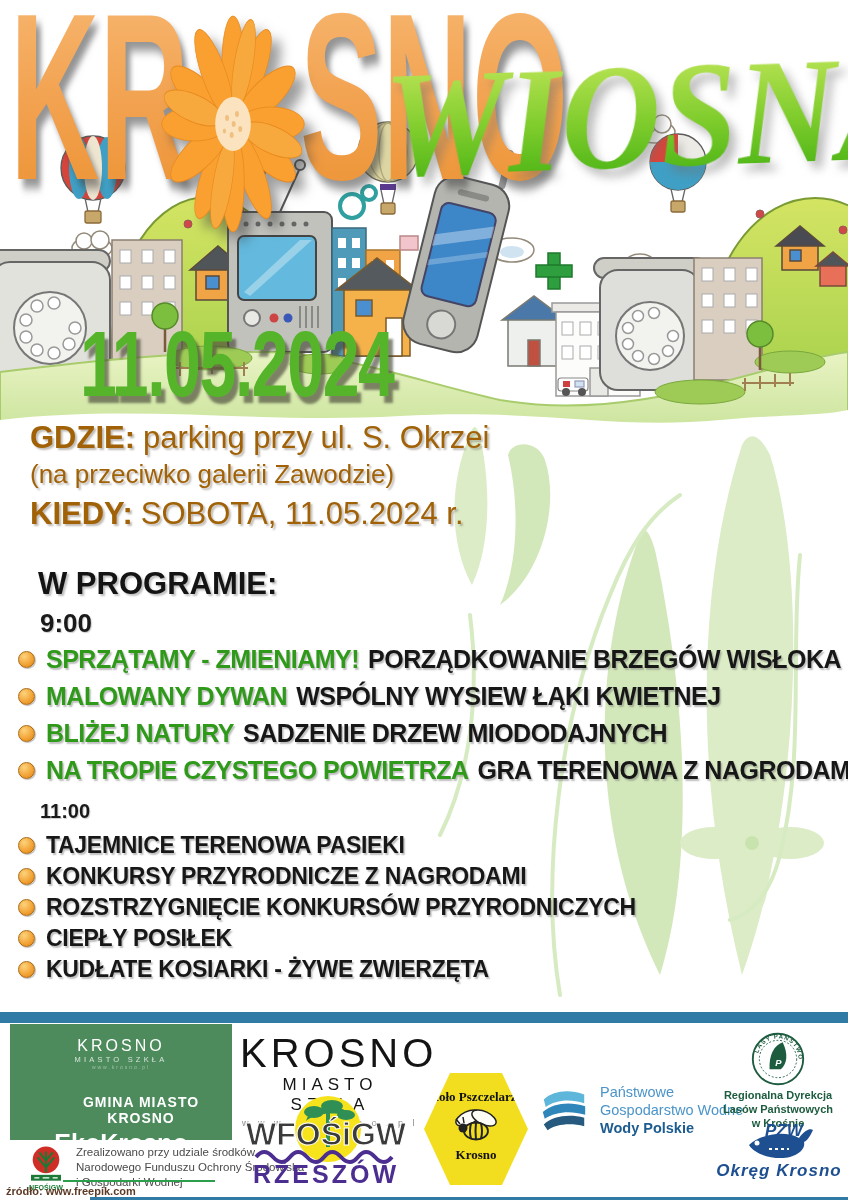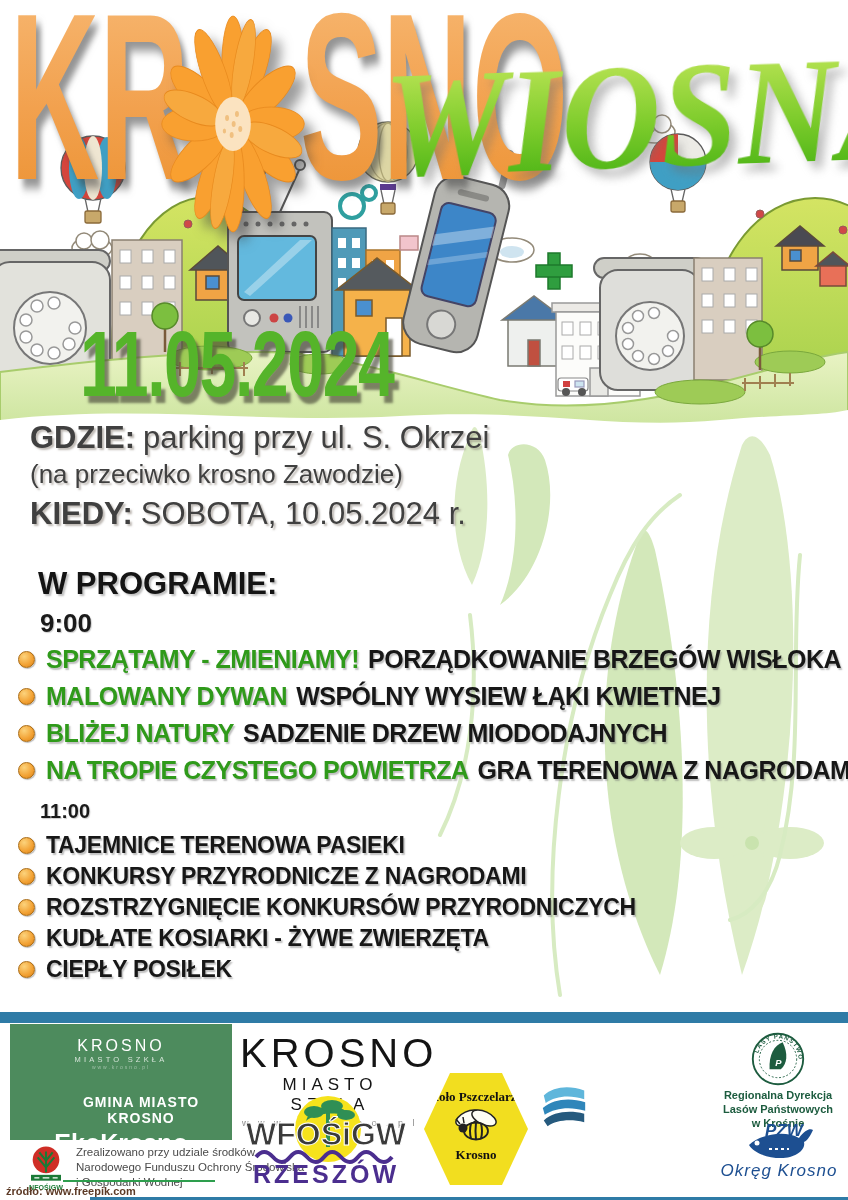--- a/index.html
+++ b/index.html
@@ -23,21 +23,21 @@
           background:linear-gradient(180deg,#c8e95e 0%,#7ecc2c 55%,#3fae10 100%);
           -webkit-background-clip:text;background-clip:text;color:transparent;
           filter:drop-shadow(7px 8px 5px rgba(110,110,110,.45));}
   #bigDate{position:absolute;left:80px;top:318px;z-index:6;font-weight:bold;font-size:92px;
            line-height:1;white-space:nowrap;display:inline-block;transform:scaleX(.72);
            transform-origin:left top;color:#55b42a;letter-spacing:-2px;
            text-shadow:6px 7px 3px rgba(70,70,55,.65);}
   
   #leafArt{position:absolute;left:0;top:415px;z-index:1;}
   
-  .info-line{position:absolute;left:30px;z-index:3;color:#404040;white-space:nowrap;
+  .info-line{position:absolute;left:30px;z-index:3;color:#a16207;white-space:nowrap;
              text-shadow:2px 2px 2px rgba(130,120,110,.5);}
   #whereLine{top:420px;font-size:31px;}
   #whereNote{top:459px;font-size:26px;}
   #whenLine{top:496px;font-size:31px;}
   .lbl{font-weight:bold;margin-right:8px;}
   
   #programHeading{position:absolute;left:38px;top:566px;z-index:3;font-size:31px;font-weight:bold;
                   color:#141414;text-shadow:2px 2px 2px rgba(130,130,130,.5);}
   .time{position:absolute;left:40px;z-index:3;font-weight:bold;color:#1a1a1a;
         text-shadow:1px 1px 1px rgba(140,140,140,.45);}
@@ -78,21 +78,21 @@
        clip-path:polygon(25% 0,75% 0,100% 50%,75% 100%,25% 100%,0 50%);
        text-align:center;font-family:"Liberation Serif",serif;color:#111;}
   .bee-top{margin-top:16px;font-size:13px;font-weight:bold;}
   .bee-bottom{font-size:13px;font-weight:bold;margin-top:2px;}
   #wody{position:absolute;left:538px;top:60px;display:flex;align-items:center;}
   #wodyText{margin-left:10px;font-size:14.5px;line-height:1.25;color:#4a94c9;}
   .wody-bold{font-weight:bold;color:#1d5c8f;}
   #lasy{position:absolute;left:716px;top:8px;width:124px;text-align:center;color:#1d5c3f;}
   #lasyText{font-size:11px;font-weight:bold;line-height:1.25;margin-top:2px;}
   #pzw{position:absolute;left:716px;top:98px;width:126px;text-align:center;}
-  #pzwName{font-size:17px;font-weight:normal;font-style:italic;color:#1d4f91;letter-spacing:1px;}
+  #pzwName{font-size:17px;font-weight:bold;font-style:italic;color:#1d4f91;letter-spacing:1px;}
   #bottomLine{position:absolute;left:90px;bottom:0;width:758px;height:3px;background:#2f7ba6;}
 </style>
 </head>
 <body>
 
 <div id="poster">
 
   <svg id="headerArt" width="848" height="430" viewBox="0 0 848 430">
     <defs>
       <linearGradient id="hillG" x1="0" y1="0" x2="0" y2="1">
@@ -404,23 +404,23 @@
     <g fill="none" stroke="#d7ebc2" stroke-width="4" stroke-linecap="round">
       <path d="M560,580 C540,460 560,300 610,180 C630,130 650,100 680,80"></path>
       <path d="M800,140 C790,240 805,340 780,440 C770,480 750,500 730,505"></path>
       <path d="M470,200 C480,280 470,360 440,420"></path>
     </g>
   </svg>
 
   <div id="whereLine" class="info-line">
     <span class="lbl">GDZIE:</span><span>parking przy ul. S. Okrzei</span>
   </div>
-  <div id="whereNote" class="info-line">(na przeciwko krosno Zawodzie)</div>
+  <div id="whereNote" class="info-line">(na przeciwko galerii Zawodzie)</div>
   <div id="whenLine" class="info-line">
-    <span class="lbl">KIEDY:</span><span>SOBOTA, 10.05.2024 r.</span>
+    <span class="lbl">KIEDY:</span><span>SOBOTA, 11.05.2024 r.</span>
   </div>
 
   <div id="programHeading">W PROGRAMIE:</div>
   <div id="time1" class="time">9:00</div>
   <div id="plist1" class="plist">
     <div class="p-item">
       <span class="bullet"></span>
       <span class="txt"><span class="hl">SPRZĄTAMY - ZMIENIAMY!</span><span>PORZĄDKOWANIE BRZEGÓW WISŁOKA</span></span>
     </div>
     <div class="p-item">
@@ -445,25 +445,25 @@
     <div class="p-item">
       <span class="bullet"></span>
       <span class="txt">KONKURSY PRZYRODNICZE Z NAGRODAMI</span>
     </div>
     <div class="p-item">
       <span class="bullet"></span>
       <span class="txt">ROZSTRZYGNIĘCIE KONKURSÓW PRZYRODNICZYCH</span>
     </div>
     <div class="p-item">
       <span class="bullet"></span>
+      <span class="txt">CIEPŁY POSIŁEK</span>
+    </div>
+    <div class="p-item">
+      <span class="bullet"></span>
       <span class="txt">KUDŁATE KOSIARKI - ŻYWE ZWIERZĘTA</span>
-    </div>
-    <div class="p-item">
-      <span class="bullet"></span>
-      <span class="txt">CIEPŁY POSIŁEK</span>
     </div>
   </div>
 
   <div id="divider"></div>
 
   <div id="footer">
     <div id="ekoBox">
       <div class="eb-brand">KROSNO</div>
       <div class="eb-brand-sub">MIASTO SZKŁA</div>
       <div class="eb-brand-url">www.krosno.pl</div>
@@ -528,20 +528,25 @@
       </svg>
       <div class="bee-bottom">Krosno</div>
     </div>
 
     <div id="wody">
       <svg width="52" height="46" viewBox="0 0 54 46">
         <path d="M6,12 C16,3 32,1 48,7 L48,16 C32,11 18,13 8,20 Z" fill="#5fb6db"></path>
         <path d="M5,25 C16,16 32,14 49,19 L49,28 C33,23 18,25 7,32 Z" fill="#2f86ba"></path>
         <path d="M6,38 C16,29 32,27 48,31 L48,40 C33,36 19,38 10,44 Z" fill="#265a7e"></path>
       </svg>
+      <div id="wodyText">
+        <div>Państwowe</div>
+        <div>Gospodarstwo Wodne</div>
+        <div class="wody-bold">Wody Polskie</div>
+      </div>
     </div>
 
     <div id="lasy">
       <svg width="56" height="56" viewBox="0 0 60 60" style="margin:0 auto;">
         <circle cx="30" cy="30" r="27" fill="#fff" stroke="#1d5c3f" stroke-width="2"></circle>
         <circle cx="30" cy="30" r="20" fill="none" stroke="#1d5c3f" stroke-width="1" stroke-dasharray="2,2"></circle>
         <path id="lasyArc" d="M 8,30 a22,22 0 0 1 44,0" fill="none"></path>
         <text font-size="6.5" fill="#1d5c3f" font-weight="bold" letter-spacing="1">
           <textPath href="#lasyArc" startOffset="6">LASY PAŃSTWOWE</textPath>
         </text>

